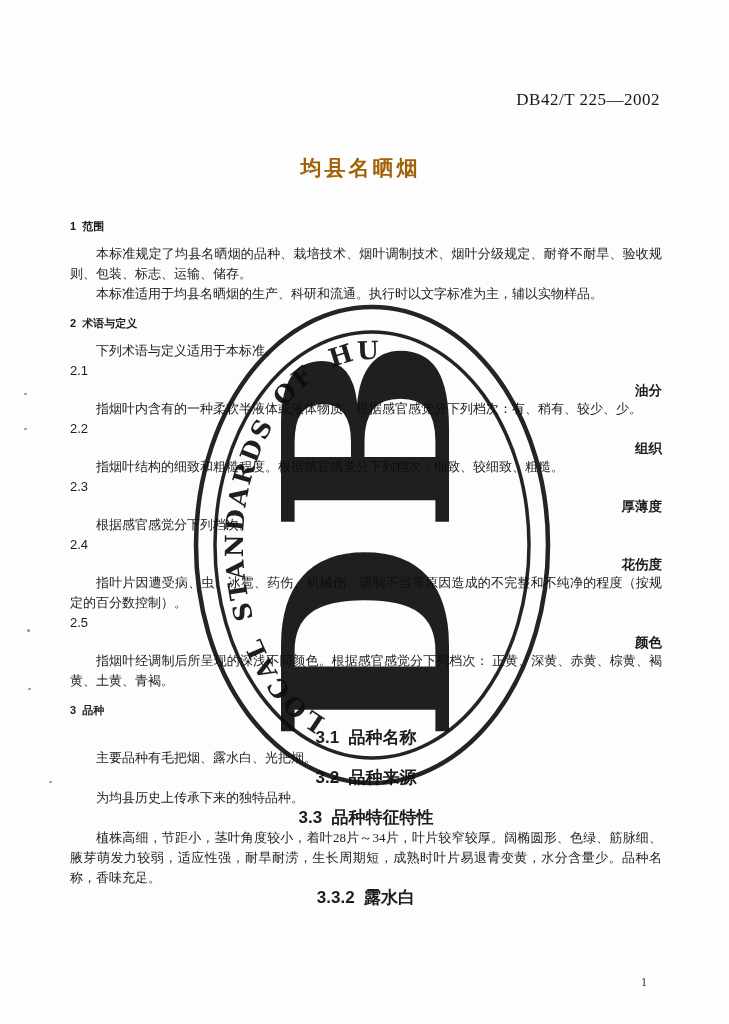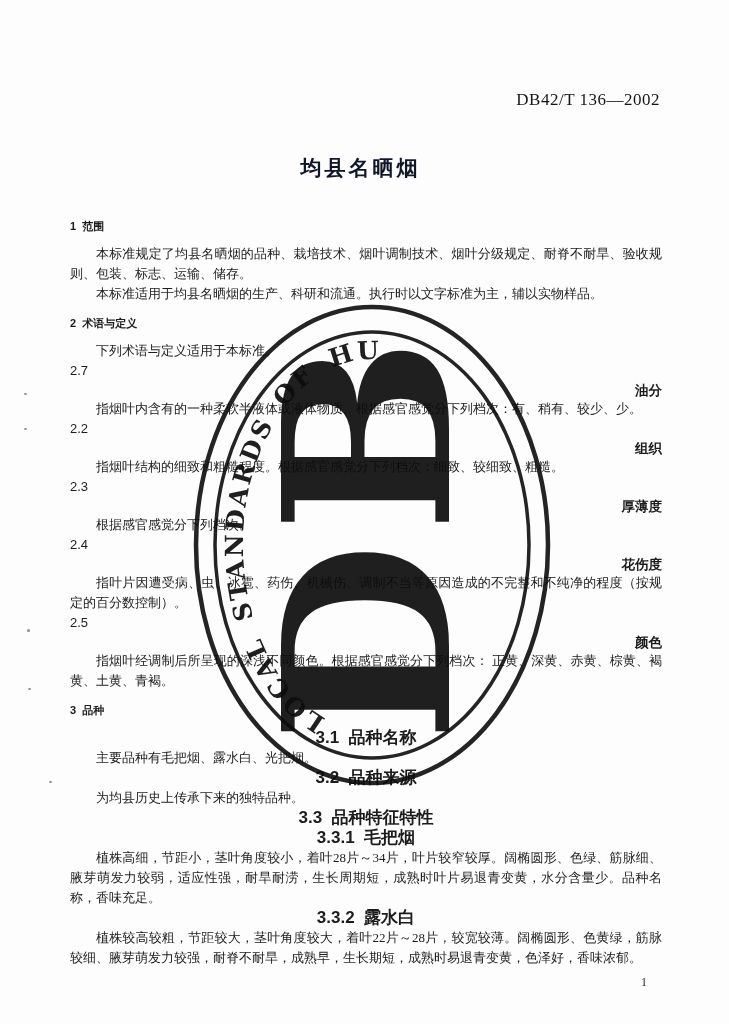--- a/index.html
+++ b/index.html
@@ -24,21 +24,21 @@
     color:#161616;
   }
   .doc-title{
     position:absolute;
     top:154px;left:0;right:8px;
     text-align:center;
     font-family:"Liberation Sans", sans-serif;
     font-weight:700;
     font-size:21px;
     letter-spacing:3px;
-    color:#0f172a;
+    color:#a16207;
   }
   .doc-body{
     position:absolute;
     top:216px;left:70px;
     width:592px;
     font-size:13px;
     line-height:20px;
     color:#1c1c1c;
     text-align:justify;
   }
@@ -90,55 +90,53 @@
     background:#555;
     border-radius:50%;
     opacity:0.65;
   }
 </style>
 </head>
 <body>
 
 <div class="page">
 
-  <div class="doc-code">DB42/T 136—2002</div>
+  <div class="doc-code">DB42/T 225—2002</div>
 
   <div class="doc-title">均县名晒烟</div>
 
   <div class="doc-body">
       <div class="blk h1">1  范围</div>
       <div class="blk p">本标准规定了均县名晒烟的品种、栽培技术、烟叶调制技术、烟叶分级规定、耐脊不耐旱、验收规则、包装、标志、运输、储存。</div>
       <div class="blk p">本标准适用于均县名晒烟的生产、科研和流通。执行时以文字标准为主，辅以实物样品。</div>
       <div class="blk h1">2  术语与定义</div>
       <div class="blk p">下列术语与定义适用于本标准。</div>
-      <div class="blk num">2.7</div>
+      <div class="blk num">2.1</div>
       <div class="blk term">油分</div>
       <div class="blk p">指烟叶内含有的一种柔软半液体或液体物质。根据感官感觉分下列档次：有、稍有、较少、少。</div>
       <div class="blk num">2.2</div>
       <div class="blk term">组织</div>
       <div class="blk p">指烟叶结构的细致和粗糙程度。根据感官感觉分下列档次：细致、较细致、粗糙。</div>
       <div class="blk num">2.3</div>
       <div class="blk term">厚薄度</div>
       <div class="blk p">根据感官感觉分下列档次。</div>
       <div class="blk num">2.4</div>
       <div class="blk term">花伤度</div>
       <div class="blk p">指叶片因遭受病、虫、冰雹、药伤、机械伤、调制不当等原因造成的不完整和不纯净的程度（按规定的百分数控制）。</div>
       <div class="blk num">2.5</div>
       <div class="blk term">颜色</div>
       <div class="blk p">指烟叶经调制后所呈现的深浅不同颜色。根据感官感觉分下列档次： 正黄、深黄、赤黄、棕黄、褐黄、土黄、青褐。</div>
       <div class="blk h1">3  品种</div>
       <div class="blk h2">3.1  品种名称</div>
       <div class="blk p">主要品种有毛把烟、露水白、光把烟。</div>
       <div class="blk h2">3.2  品种来源</div>
       <div class="blk p">为均县历史上传承下来的独特品种。</div>
       <div class="blk h2">3.3  品种特征特性</div>
-      <div class="blk h2">3.3.1  毛把烟</div>
       <div class="blk p">植株高细，节距小，茎叶角度较小，着叶28片～34片，叶片较窄较厚。阔椭圆形、色绿、筋脉细、腋芽萌发力较弱，适应性强，耐旱耐涝，生长周期短，成熟时叶片易退青变黄，水分含量少。品种名称，香味充足。</div>
       <div class="blk h2">3.3.2  露水白</div>
-      <div class="blk p">植株较高较粗，节距较大，茎叶角度较大，着叶22片～28片，较宽较薄。阔椭圆形、色黄绿，筋脉较细、腋芽萌发力较强，耐脊不耐旱，成熟早，生长期短，成熟时易退青变黄，色泽好，香味浓郁。</div>
     </div>
 
   <div class="page-number">1</div>
 
   <div class="speck" style="left:24px;top:393px;width:3px;height:2px;"></div>
   <div class="speck" style="left:24px;top:428px;width:3px;height:2px;"></div>
   <div class="speck" style="left:27px;top:629px;width:3px;height:3px;"></div>
   <div class="speck" style="left:28px;top:688px;width:3px;height:2px;"></div>
   <div class="speck" style="left:49px;top:781px;width:3px;height:2px;"></div>
 

